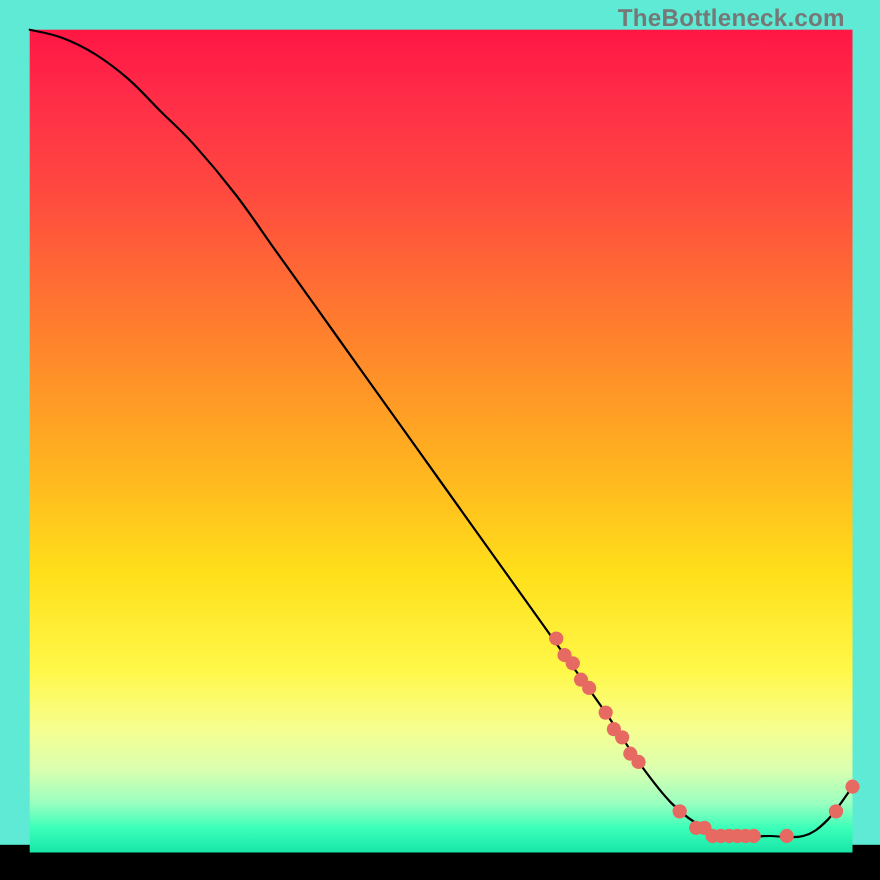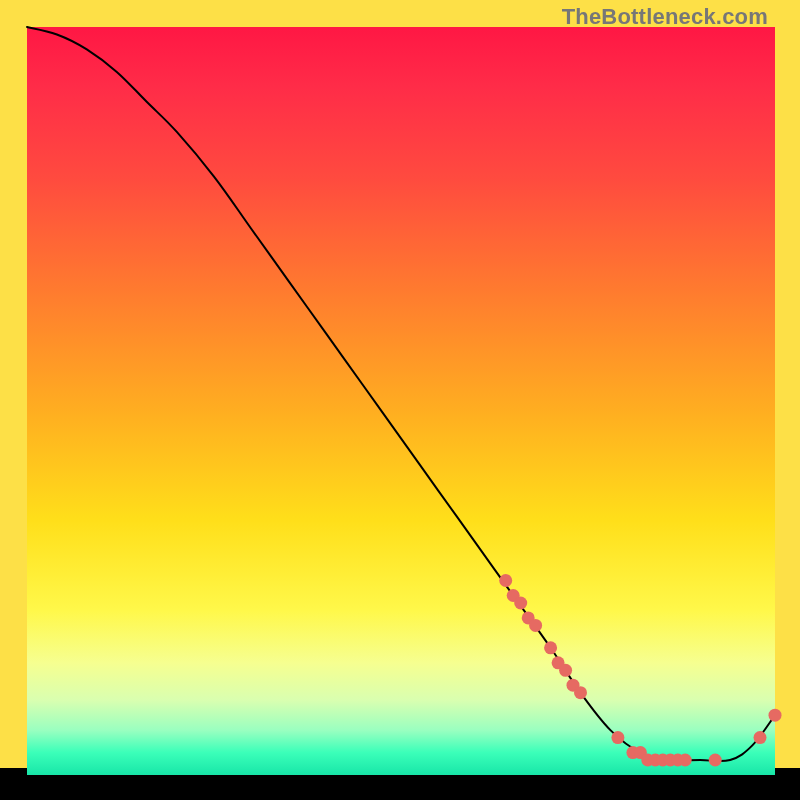--- a/index.html
+++ b/index.html
@@ -8,21 +8,21 @@
     width: 800px;
     height: 800px;
     background: #000;
     font-family: Arial, Helvetica, sans-serif;
     overflow: hidden;
   }
   .stage {
     position: relative;
     width: 800px;
     height: 768px;
-    background: #fde047;
+    background: #5eead4;
   }
   .plot {
     position: absolute;
     left: 27px;
     top: 27px;
     width: 748px;
     height: 748px;
     
     background: linear-gradient(
       to bottom,

